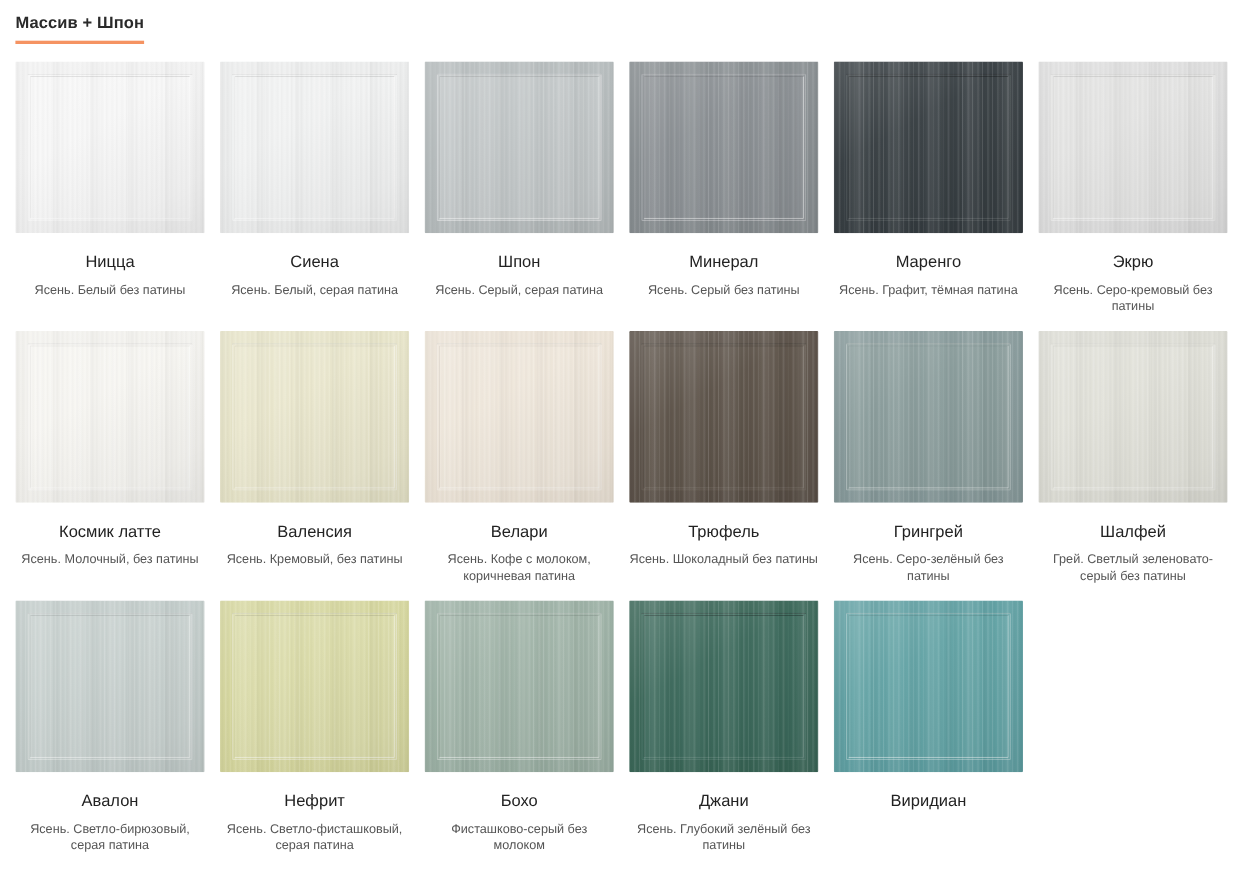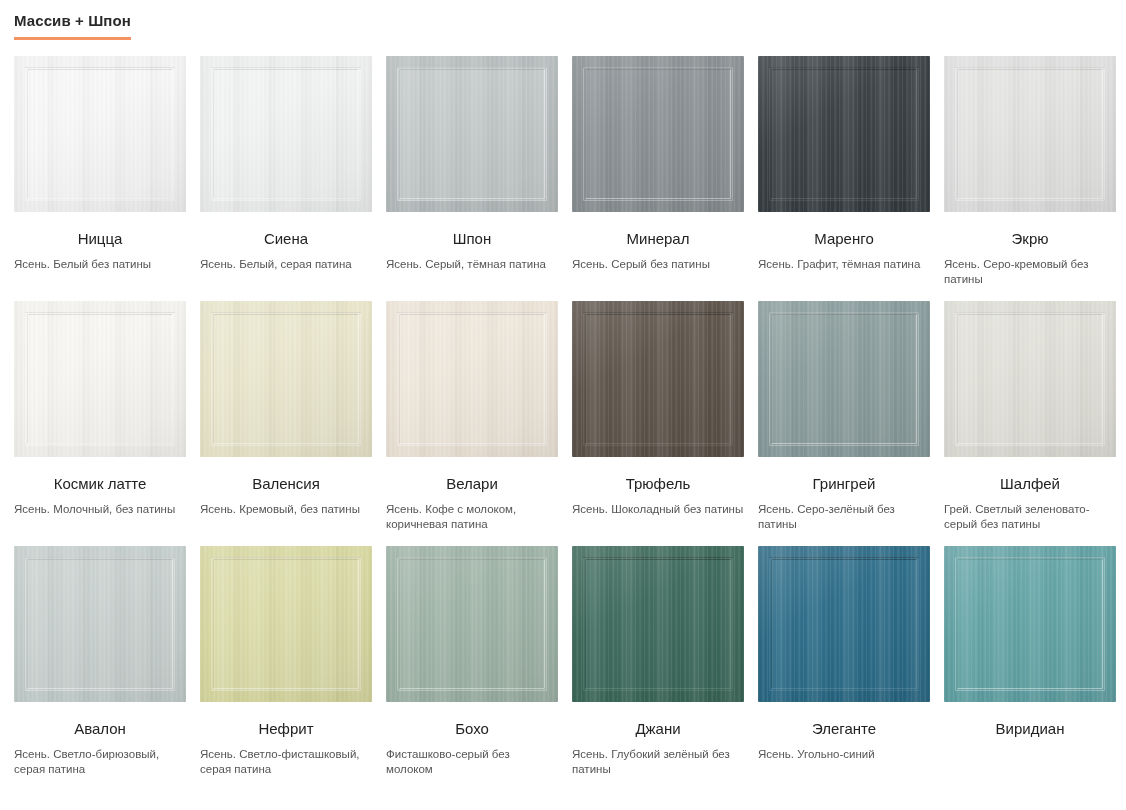--- a/index.html
+++ b/index.html
@@ -128,20 +128,21 @@
     font-size: 15px;
     font-weight: 400;
     color: #222222;
     text-align: center;
     line-height: 18px;
   }
   .desc {
     margin-top: 9px;
     font-size: 11.5px;
     color: #555555;
+    text-align: center;
     line-height: 15px;
     width: 172px;
   }
 </style>
 </head>
 <body>
 
 <div class="page">
 
   <div class="tabbar">
@@ -173,21 +174,21 @@
       </div>
       <div class="cell">
         <div class="swatch">
           <div class="frame" style="background: rgb(181, 187, 188);"></div>
           <div class="inset" style="background: rgb(195, 200, 201);"></div>
           <div class="grain"></div>
           <div class="bevel"></div>
           <div class="sheen"></div>
         </div>
         <div class="name">Шпон</div>
-        <div class="desc">Ясень. Серый, тёмная патина</div>
+        <div class="desc">Ясень. Серый, серая патина</div>
       </div>
       <div class="cell">
         <div class="swatch">
           <div class="frame" style="background: rgb(135, 141, 144);"></div>
           <div class="inset" style="background: rgb(139, 144, 148);"></div>
           <div class="grain"></div>
           <div class="bevel"></div>
           <div class="sheen"></div>
         </div>
         <div class="name">Минерал</div>
@@ -319,31 +320,20 @@
           <div class="frame" style="background: rgb(57, 102, 87);"></div>
           <div class="inset" style="background: rgb(60, 106, 92);"></div>
           <div class="grain"></div>
           <div class="bevel"></div>
           <div class="sheen"></div>
         </div>
         <div class="name">Джани</div>
         <div class="desc">Ясень. Глубокий зелёный без патины</div>
       </div>
       <div class="cell">
-        <div class="swatch dark">
-          <div class="frame" style="background: rgb(40, 103, 131);"></div>
-          <div class="inset" style="background: rgb(43, 108, 136);"></div>
-          <div class="grain"></div>
-          <div class="bevel"></div>
-          <div class="sheen"></div>
-        </div>
-        <div class="name">Элеганте</div>
-        <div class="desc">Ясень. Угольно-синий</div>
-      </div>
-      <div class="cell">
         <div class="swatch">
           <div class="frame" style="background: rgb(94, 159, 162);"></div>
           <div class="inset" style="background: rgb(99, 164, 166);"></div>
           <div class="grain"></div>
           <div class="bevel"></div>
           <div class="sheen"></div>
         </div>
         <div class="name">Виридиан</div>
       </div>
     </div>

